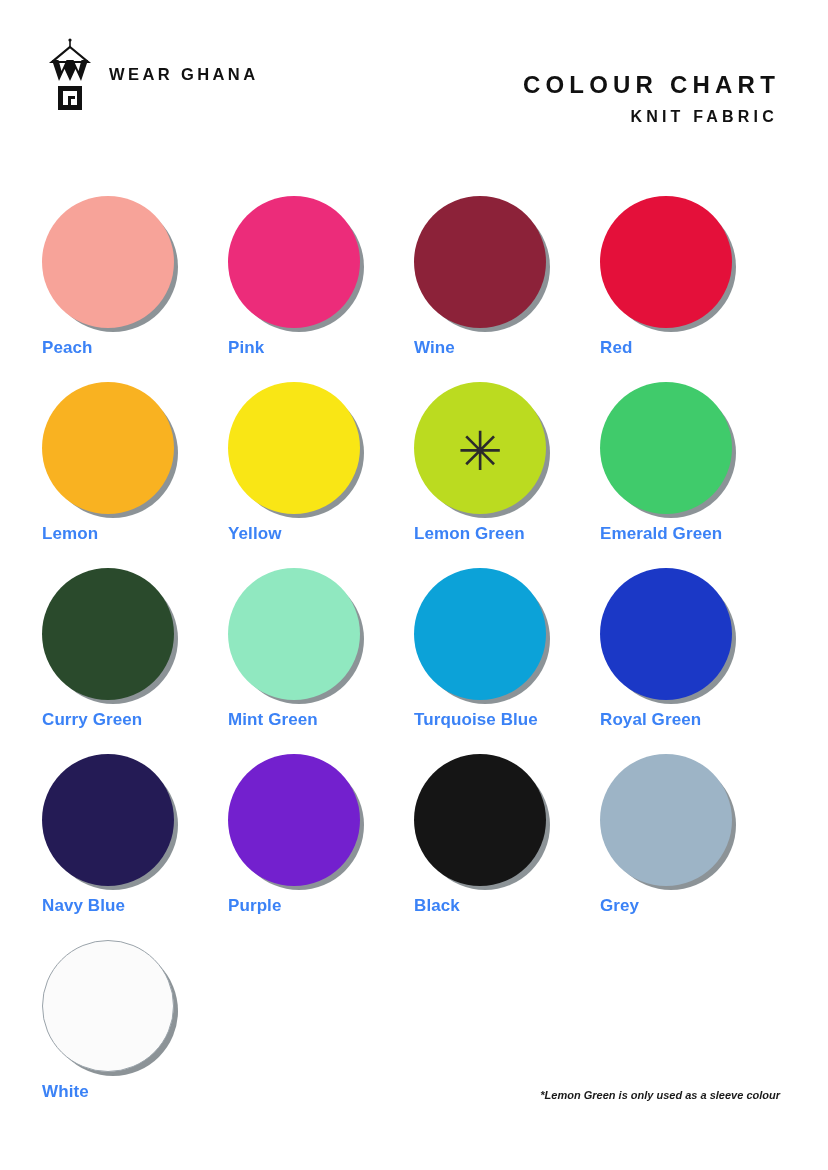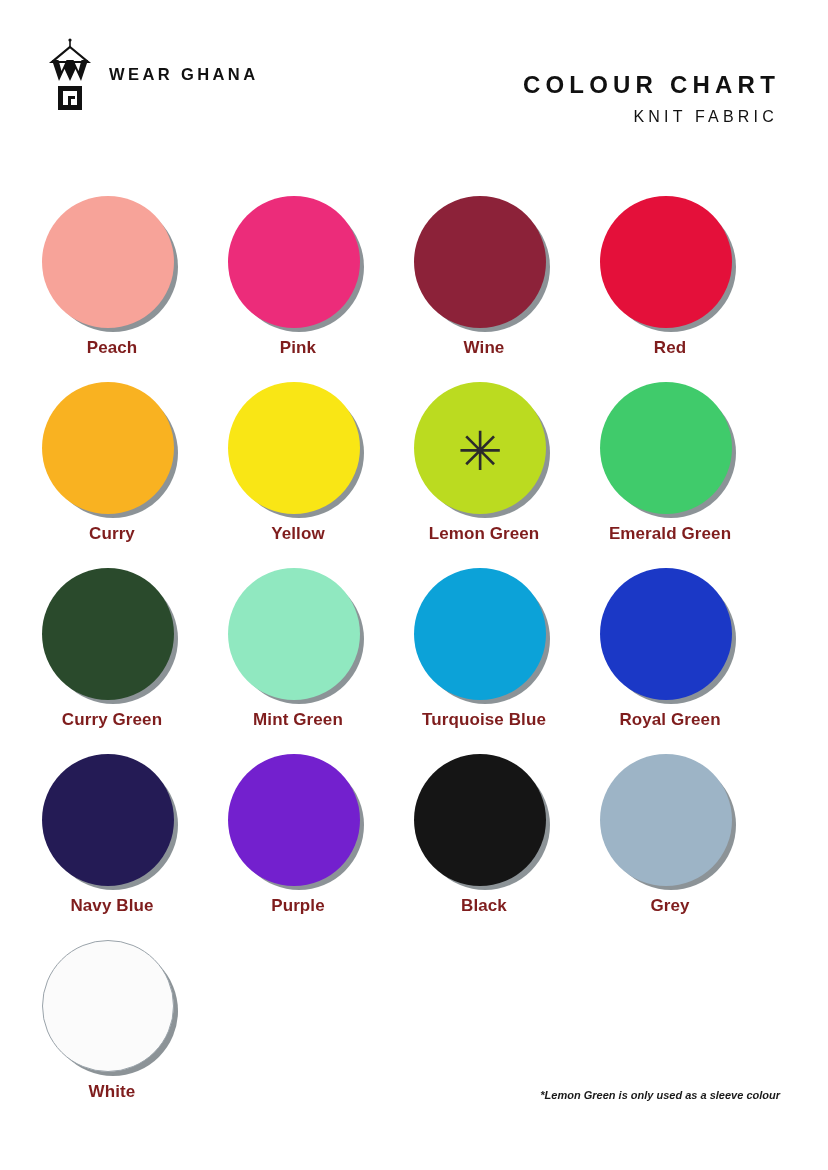--- a/index.html
+++ b/index.html
@@ -56,21 +56,21 @@
   .title-main {
     font-size: 24px;
     font-weight: bold;
     letter-spacing: 5.2px;
     color: #111111;
     line-height: 1.12;
     white-space: nowrap;
   }
   .title-sub {
     font-size: 16px;
-    font-weight: normal;
+    font-weight: bold;
     letter-spacing: 4.2px;
     color: #111111;
     margin-top: 9px;
     margin-right: 2px;
     line-height: 1.1;
     white-space: nowrap;
   }
 
   
   .grid {
@@ -119,24 +119,24 @@
     color: #2b2b2b;
     transform: translateY(4px);
     font-family: "DejaVu Sans", sans-serif;
   }
 
   .swatch-label {
     position: absolute;
     top: 142px;
     left: 0;
     width: 140px;
-    text-align: center;
+    text-align: left;
     font-size: 17px;
     font-weight: bold;
-    color: #7f1d1d;
+    color: #3b82f6;
     letter-spacing: 0.1px;
     white-space: nowrap;
   }
 
   
   .footnote {
     position: absolute;
     right: 48px;
     bottom: 69px;
     font-size: 11px;
@@ -197,21 +197,21 @@
     </div>
     <div class="cell">
       <div class="swatch-wrap">
         <div class="swatch" style="background: rgb(228, 16, 58);"></div>
         <div class="swatch-label">Red</div>
       </div>
     </div>
     <div class="cell">
       <div class="swatch-wrap">
         <div class="swatch" style="background: rgb(249, 178, 33);"></div>
-        <div class="swatch-label">Curry</div>
+        <div class="swatch-label">Lemon</div>
       </div>
     </div>
     <div class="cell">
       <div class="swatch-wrap">
         <div class="swatch" style="background: rgb(249, 230, 21);"></div>
         <div class="swatch-label">Yellow</div>
       </div>
     </div>
     <div class="cell">
       <div class="swatch-wrap">

